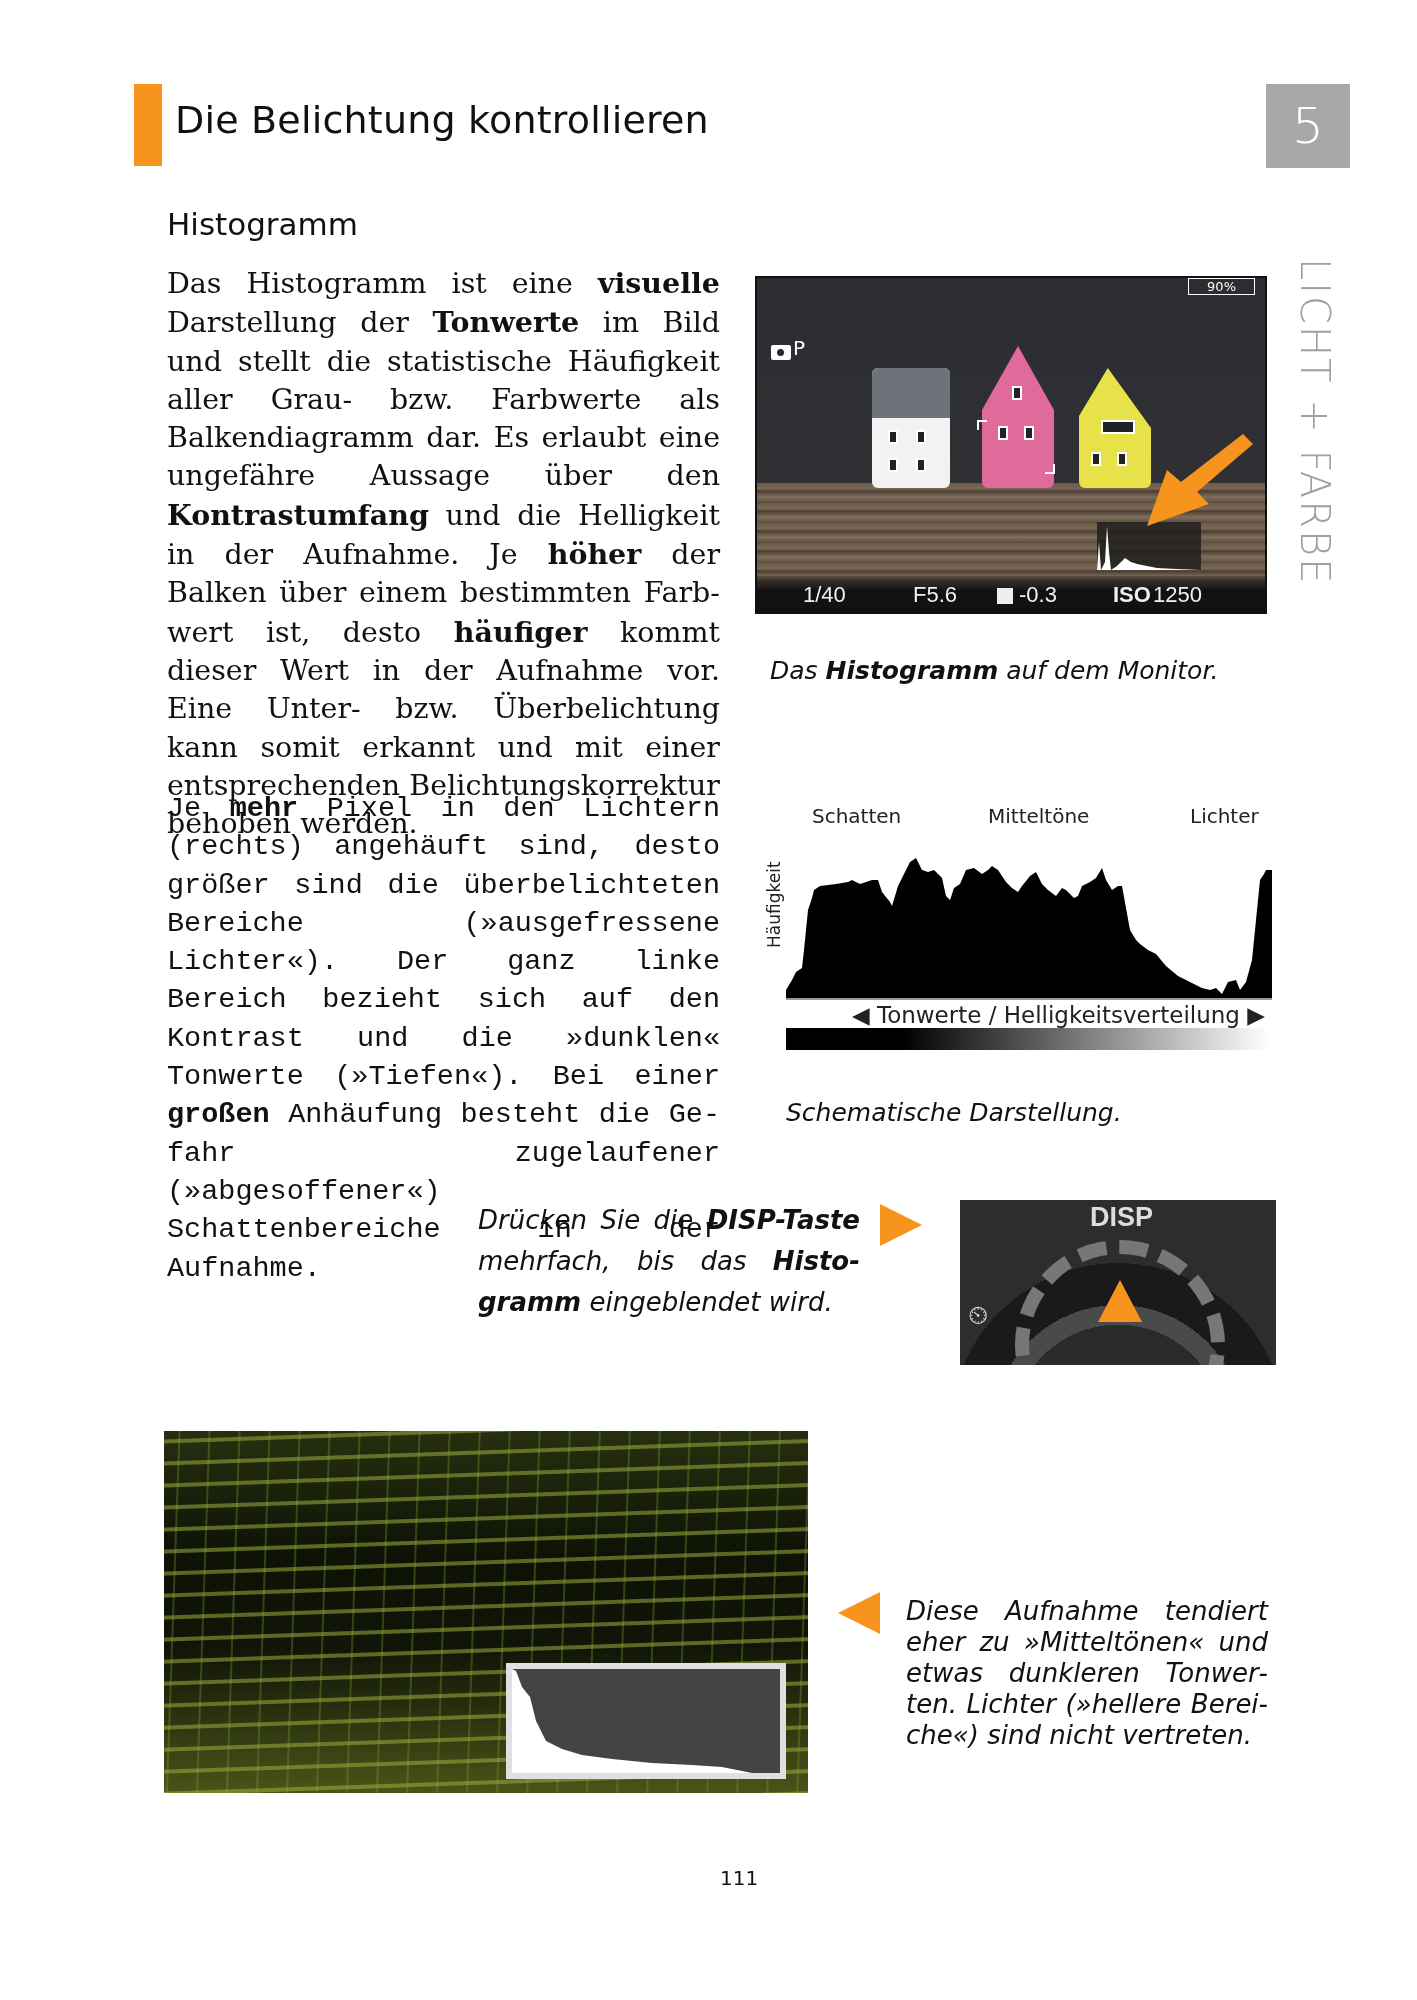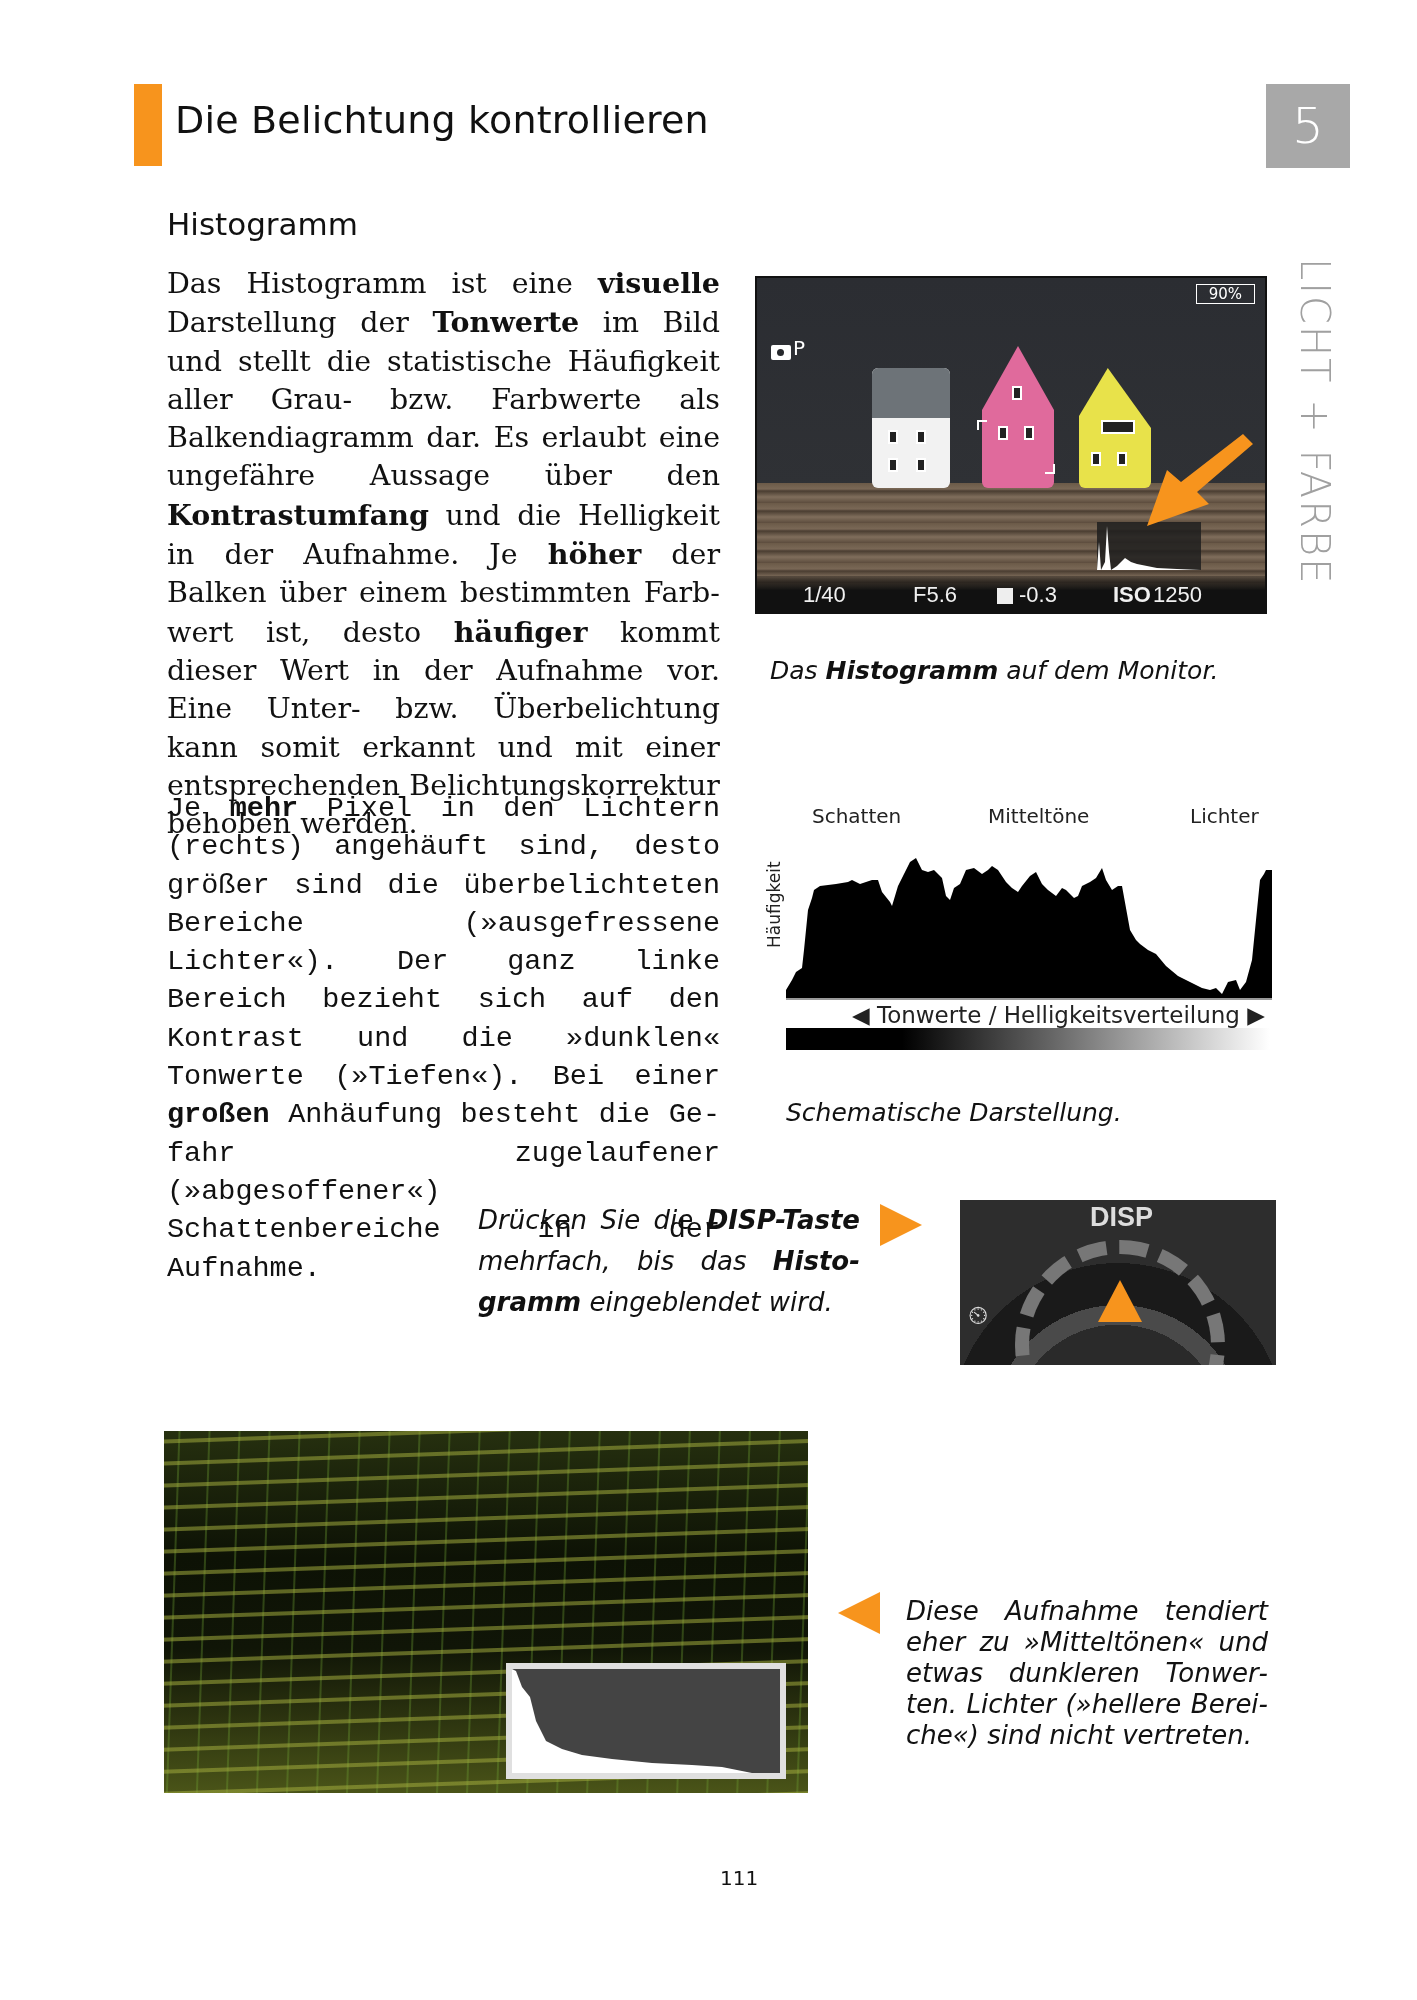--- a/index.html
+++ b/index.html
@@ -25,21 +25,21 @@
   .monitor .bottom-bar { position: absolute; left: 0; bottom: 0; width: 100%; height: 36px; background: linear-gradient(180deg, rgba(0,0,0,0.3), #111 40%); }
   .house { position: absolute; border-radius: 6px; }
   .house-white { left: 115px; top: 90px; width: 78px; height: 120px; background: #f2f2f2; }
   .house-white .roof { position: absolute; left: 0; top: 0; width: 100%; height: 50px; background: #6d7378; border-radius: 6px 6px 0 0; }
   .house-pink { left: 225px; top: 68px; width: 72px; height: 142px; background: #e06a9c; clip-path: polygon(50% 0, 100% 45%, 100% 100%, 0 100%, 0 45%); }
   .house-yellow { left: 322px; top: 90px; width: 72px; height: 120px; background: #e8e24a; clip-path: polygon(40% 0, 100% 50%, 100% 100%, 0 100%, 0 40%); }
   .win { position: absolute; width: 10px; height: 14px; background: #222; border: 2px solid #fff; }
   .cam-mode { position: absolute; left: 14px; top: 58px; color: #fff; font-size: 20px; display: flex; align-items: flex-end; gap: 2px; }
   .cam-icon { width: 20px; height: 15px; background: #fff; border-radius: 2px; position: relative; }
   .cam-icon::after { content: ""; position: absolute; left: 6px; top: 4px; width: 7px; height: 7px; border-radius: 50%; background: #26282c; }
-  .battery { position: absolute; right: 10px; top: 6px; border: 1.5px solid #fff; color: #fff; font-size: 15px; padding: 0 12px; font-family: "DejaVu Sans", sans-serif; }
+  .battery { position: absolute; right: 10px; top: 0; border: 1.5px solid #fff; color: #fff; font-size: 13px; padding: 0 18px; font-family: "DejaVu Sans", sans-serif; }
   .focus-frame { position: absolute; left: 220px; top: 142px; width: 78px; height: 54px; border: 2px solid transparent; }
   .focus-frame::before, .focus-frame::after { content: ""; position: absolute; width: 8px; height: 8px; border-color: #fff; border-style: solid; }
   .focus-frame::before { left: -2px; top: -2px; border-width: 2px 0 0 2px; }
   .focus-frame::after { right: -2px; bottom: -2px; border-width: 0 2px 2px 0; }
   .mini-hist { position: absolute; left: 340px; top: 244px; width: 104px; height: 48px; background: rgba(30,30,30,0.85); }
   .arrow-orange { position: absolute; left: 386px; top: 152px; width: 110px; height: 100px; }
   .cam-info { position: absolute; left: 0; bottom: 4px; width: 100%; color: #f0f0f0; font-size: 22px; font-family: "Liberation Sans", sans-serif; }
   .cam-info span { position: absolute; bottom: 0; }
   .ev-icon { display: inline-block; width: 16px; height: 16px; background: #eee; vertical-align: -2px; margin-right: 6px; }
 

